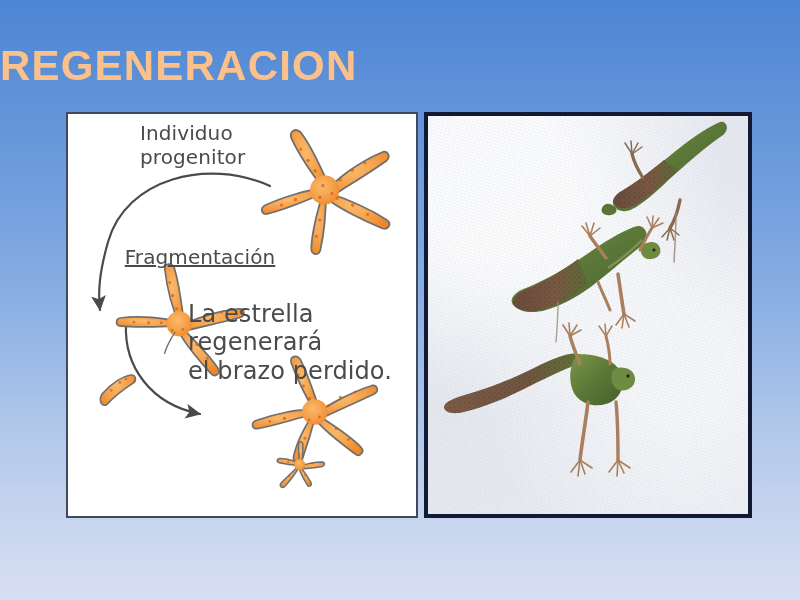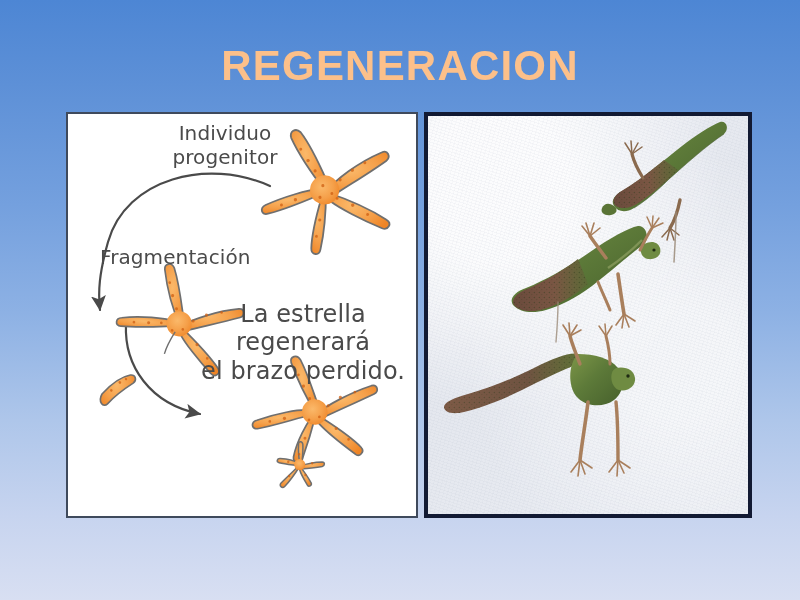--- a/index.html
+++ b/index.html
@@ -27,21 +27,20 @@
         #d8dff2 100%);
     overflow: hidden;
   }
 
   
   #slide-title {
     position: absolute;
     left: 0;
     top: 44px;
     width: 800px;
-    text-align: center;
     font-family: "Liberation Sans", sans-serif;
     font-size: 42px;
     font-weight: bold;
     letter-spacing: 1.2px;
     color: #fcc08a;
     line-height: 1.05;
     white-space: nowrap;
   }
 
   
@@ -55,26 +54,26 @@
     border: 2px solid #3f4a5c;
     box-sizing: border-box;
     overflow: hidden;
   }
   .dgm-text {
     position: absolute;
     color: #4a4a4a;
     font-family: "DejaVu Sans", sans-serif;
     font-weight: 400;
     line-height: 1.18;
-    text-align: center;
+    text-align: left;
     white-space: pre-line;
     letter-spacing: 0.1px;
   }
   #lbl-progenitor { left: 72px; top: 8px; width: 170px; font-size: 20px; }
-  #lbl-fragmentacion { left: 32px; top: 132px; width: 200px; font-size: 20px; text-align: left; }
+  #lbl-fragmentacion { left: 32px; top: 132px; width: 200px; font-size: 20px; text-align: center; text-decoration: underline; }
   #lbl-regenerara { left: 120px; top: 186px; width: 230px; font-size: 24px; }
   #lbl-nueva { left: 10px; top: 318px; width: 200px; font-size: 20px; }
 
   
   #dgm-svg {
     position: absolute;
     left: 0; top: 0;
     width: 352px; height: 406px;
   }
 

